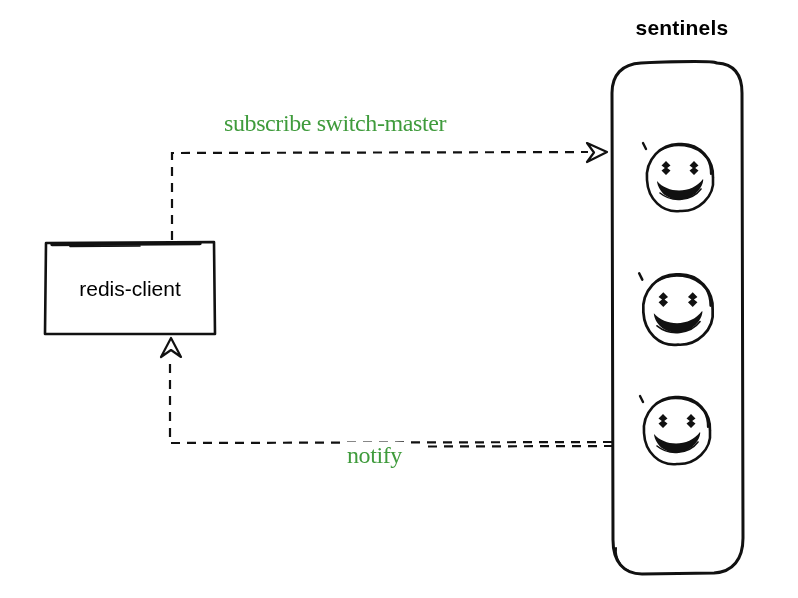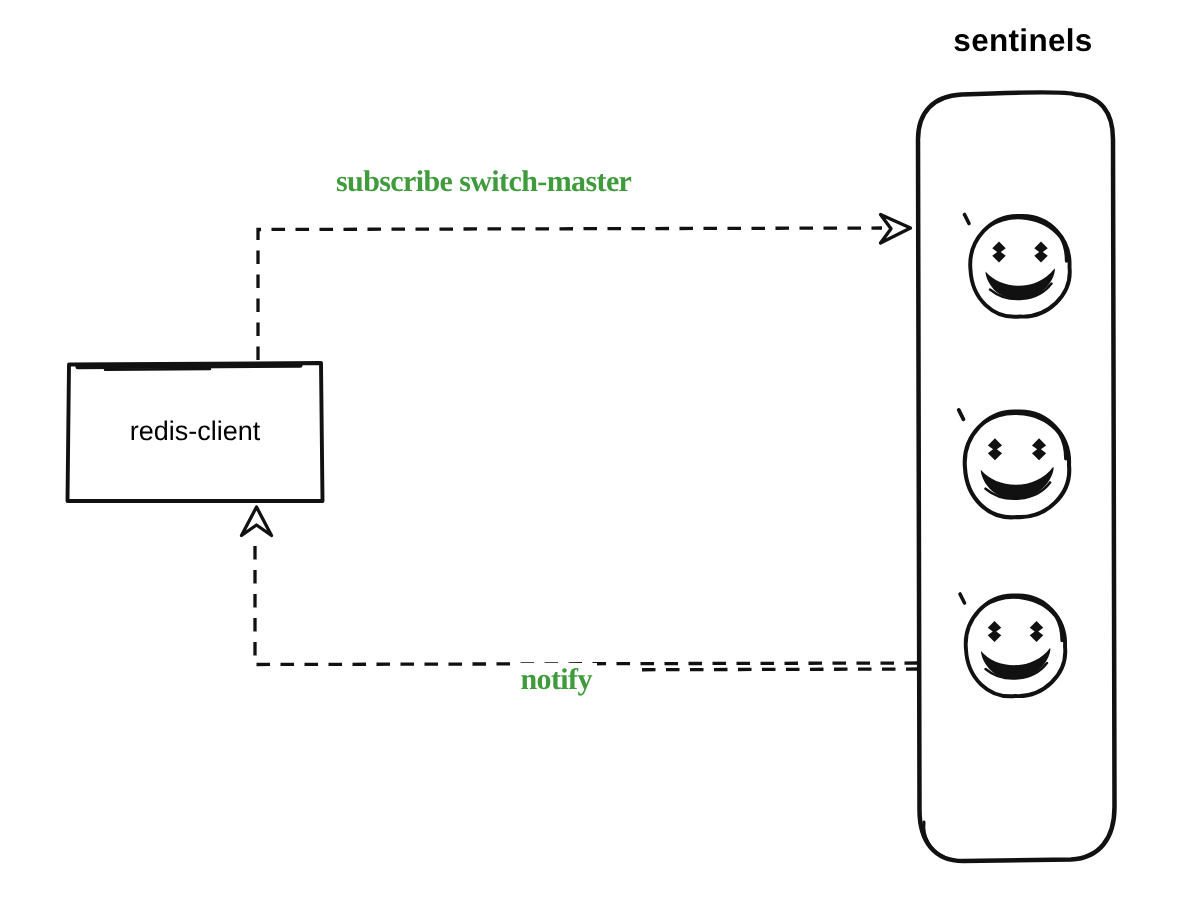--- a/index.html
+++ b/index.html
@@ -23,26 +23,26 @@
   .arrowhead { fill: var(--background); stroke: var(--stroke-black); stroke-width: 2.2; stroke-linejoin: round; }
 
   .lbl { position: absolute; white-space: nowrap; }
   .title-label {
     left: 618px; top: 16px; width: 128px;
     font-size: 21px; font-weight: bold; color: #000;
     text-align: center; letter-spacing: 0.2px;
   }
   .client-label {
     left: 45px; top: 277px; width: 170px;
-    font-size: 18px; color: #000; text-align: center;
+    font-size: 21px; color: #000; text-align: center;
   }
   .green-label {
     font-family: cursive;
     color: var(--label-green);
-    font-size: 20px; font-weight: bold;
+    font-size: 24px; font-weight: normal;
     letter-spacing: -0.4px;
   }
   .subscribe-label { left: 224px; top: 110px; }
   .notify-label { left: 344px; top: 442px; background: var(--background); padding: 0 3px; }
 </style>
 </head>
 <body>
 
 <div class="stage">
 

